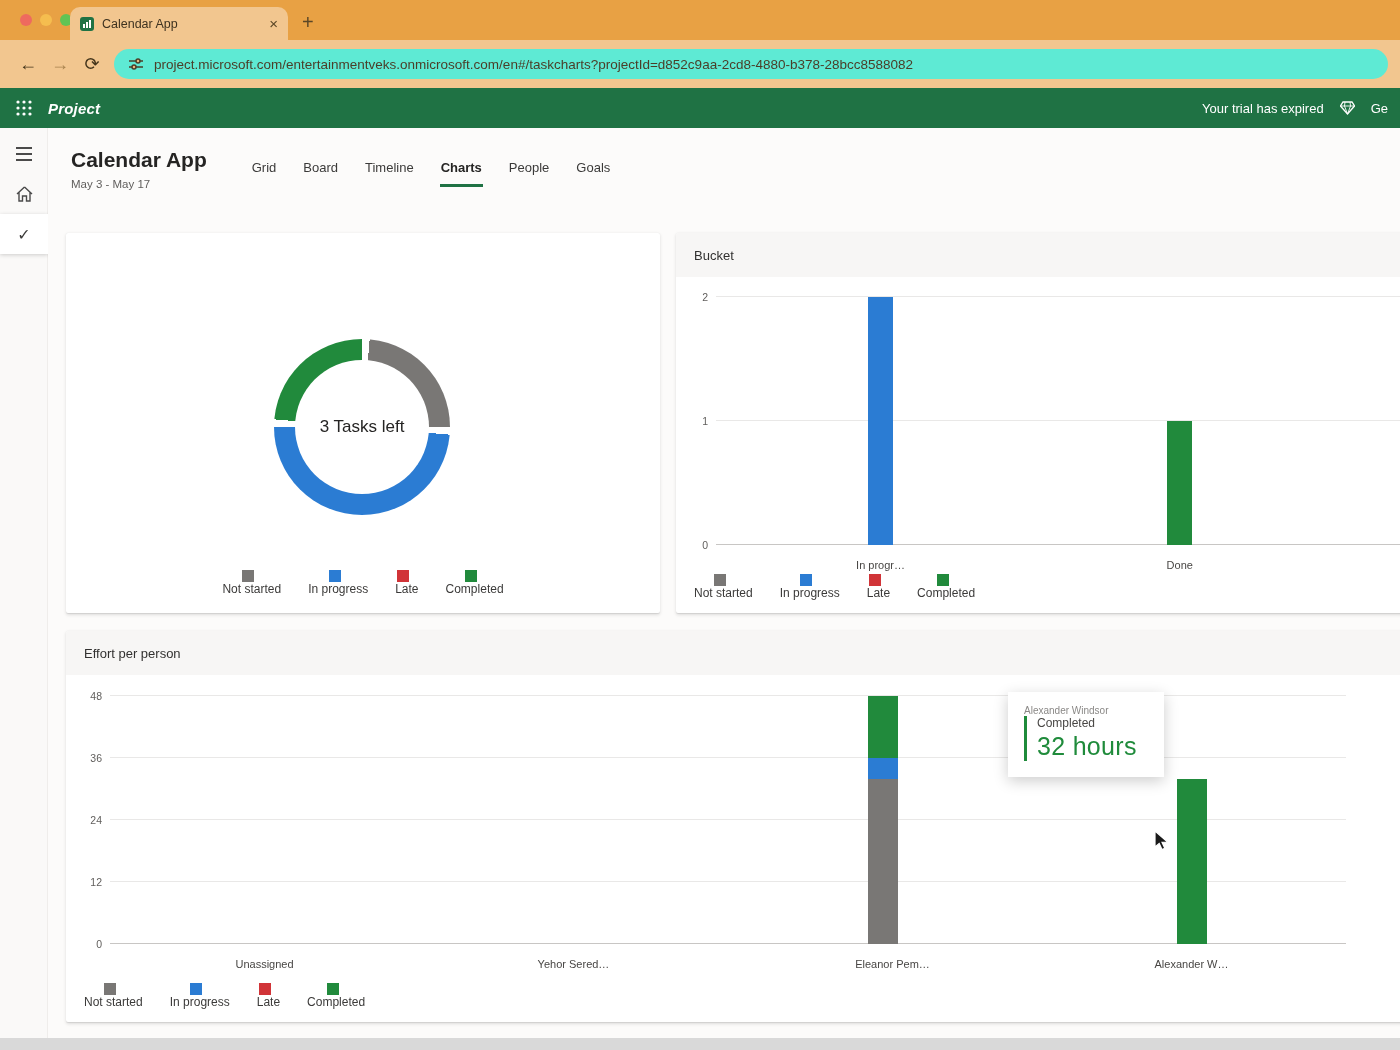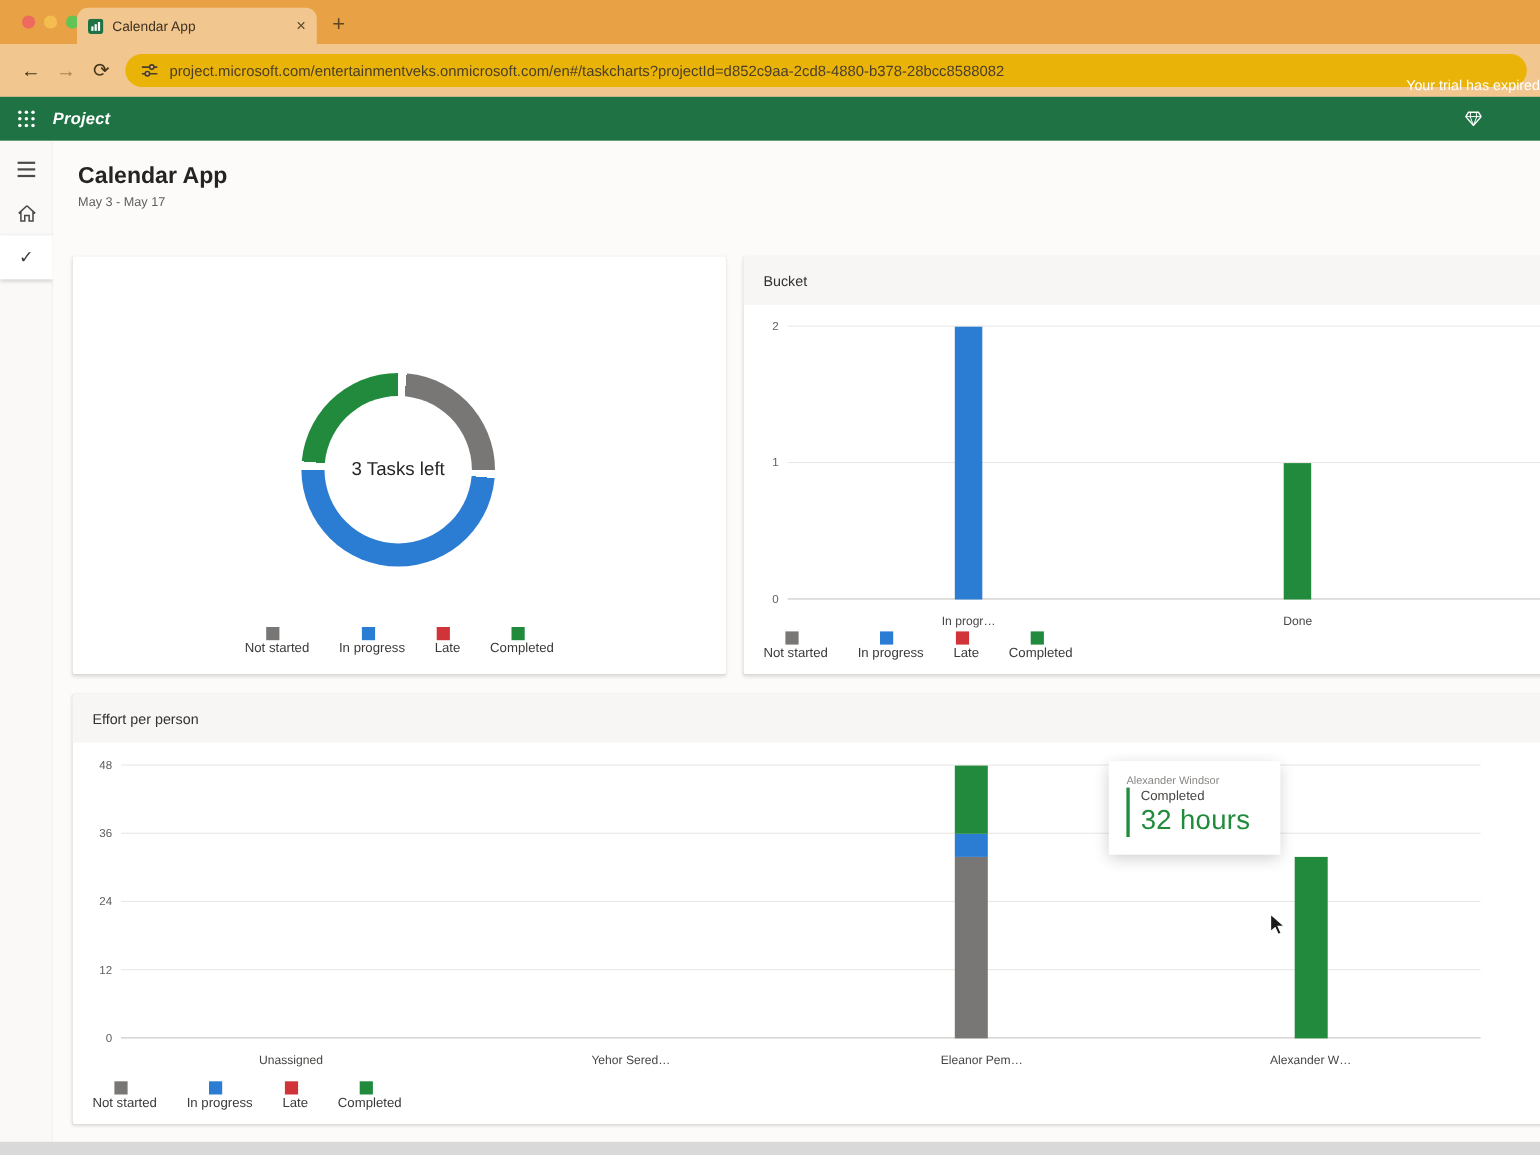--- a/index.html
+++ b/index.html
@@ -19,29 +19,29 @@
   .light.green { background:#61C454; }
   .tab { position:relative; margin-left:70px; width:218px; height:33px; background:#F2C68F; border-radius:10px 10px 0 0; display:flex; align-items:center; padding:0 10px; gap:8px; }
   .tab-title { font-size:12.5px; color:#3E3категория category:; color:#3E3categories; }
   .tab-title { font-size:12.5px; color:#3E3220; flex:1; white-space:nowrap; overflow:hidden; }
   .tab-close { font-size:15px; color:#5B4726; cursor:default; line-height:1; }
   .newtab-btn { font-size:20px; color:#5B4726; margin-left:14px; margin-bottom:6px; }
 
   .toolbar { position:absolute; top:40px; left:0; right:0; height:48px; background:#F2C68F; display:flex; align-items:center; padding:0 12px; }
   .nav-icon { width:32px; height:32px; display:flex; align-items:center; justify-content:center; font-size:18px; color:#46361C; }
   .nav-icon.disabled { color:#A9834E; }
-  .urlbar { flex:1; height:30px; background:#eab308; border-radius:15px; display:flex; align-items:center; padding:0 14px; margin-left:6px; gap:10px; overflow:hidden; }
+  .urlbar { flex:1; height:30px; background:#5eead4; border-radius:15px; display:flex; align-items:center; padding:0 14px; margin-left:6px; gap:10px; overflow:hidden; }
   .url-text { font-size:13.5px; color:#4B3E29; white-space:nowrap; }
   .tune-icon svg { display:block; }
 
   
   .app-header { position:absolute; top:88px; left:0; right:0; height:40px; background:#1F7244; display:flex; align-items:center; color:#fff; }
   .waffle { width:48px; height:40px; display:flex; align-items:center; justify-content:center; }
   .brand { font-size:15px; font-weight:700; letter-spacing:.2px;font-style:italic; }
-  .header-right { margin-left:auto; display:flex; align-items:center; gap:16px; padding-right:0; overflow:hidden; white-space:nowrap;flex-direction:column; }
+  .header-right { margin-left:auto; display:flex; align-items:center; gap:16px; padding-right:12px; overflow:hidden; white-space:nowrap; }
   .trial-text { font-size:13px; }
   .header-trunc { font-size:13px; }
   .diamond { display:flex; align-items:center; }
 
   
   .rail { position:absolute; top:128px; left:0; width:48px; bottom:12px; background:#FAF9F8; border-right:1px solid #EFEDEB; }
   .rail-item { width:48px; height:40px; display:flex; align-items:center; justify-content:center; color:#4A4A4A; }
   .rail-item.selected { background:#fff; box-shadow:0 1px 4px rgba(0,0,0,.18); color:#1F7244; }
   .ham { display:flex; flex-direction:column; gap:4px; }
   .ham span { display:block; width:16px; height:2px; background:#4A4A4A; }
@@ -184,20 +184,28 @@
     <span style="font-size:16px;color:#3B3A39;">✓</span>
   </div>
 </div>
 
 <main>
   <div class="page-head">
     <div>
       <div class="page-title">Calendar App</div>
       <div class="date-range">May 3 - May 17</div>
     </div>
+    <div class="view-tabs">
+        <div class="vtab">Grid</div>
+        <div class="vtab">Board</div>
+        <div class="vtab">Timeline</div>
+        <div class="vtab active">Charts</div>
+        <div class="vtab">People</div>
+        <div class="vtab">Goals</div>
+      </div>
   </div>
 
   <section class="card card-status">
     <div class="donut" style="background: conic-gradient(rgb(255, 255, 255) 0deg, rgb(255, 255, 255) 5deg, rgb(121, 119, 117) 5deg, rgb(121, 119, 117) 90deg, rgb(255, 255, 255) 90deg, rgb(255, 255, 255) 95deg, rgb(43, 124, 211) 95deg, rgb(43, 124, 211) 270deg, rgb(255, 255, 255) 270deg, rgb(255, 255, 255) 275deg, rgb(33, 138, 60) 275deg, rgb(33, 138, 60) 360deg);">
       <div class="donut-hole">
         <span class="donut-label">3 Tasks left</span>
       </div>
     </div>
     <div class="legend centered">
         <span class="lg-item">

